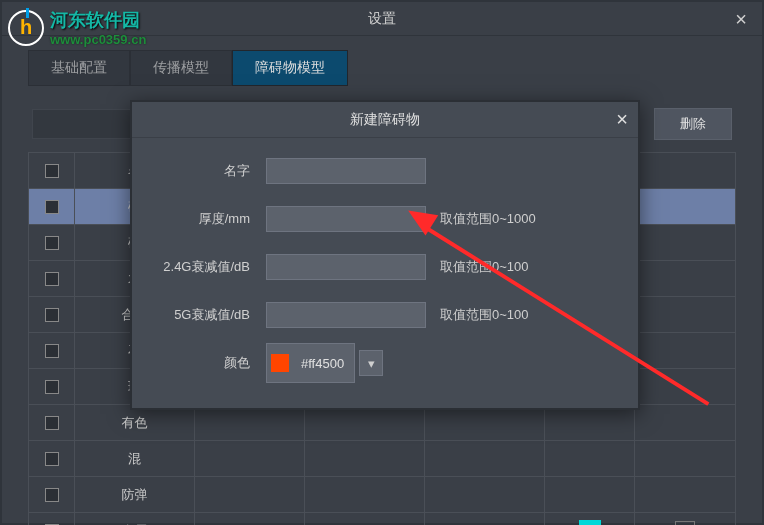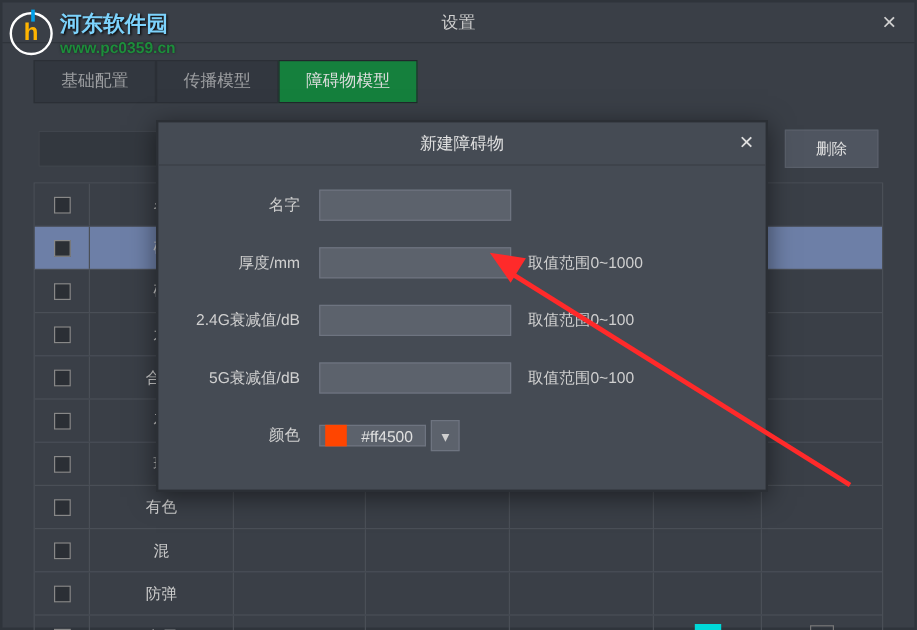--- a/index.html
+++ b/index.html
@@ -24,21 +24,21 @@
   .wm-logo{
     width:36px;height:36px;border-radius:50%;
     border:2px solid #fff;
     display:flex;align-items:center;justify-content:center;
     font-weight:bold;font-size:20px;
     color:#ffb400;
     position:relative;
   }
   .wm-logo span.bar{position:absolute;left:50%;top:-4px;width:3px;height:10px;background:#00a0e9;}
   .wm-text{margin-left:6px;}
-  .wm-text .cn{color:#7dd3fc;font-size:18px;font-weight:bold;text-shadow:1px 1px 2px #000;}
+  .wm-text .cn{color:#14b8a6;font-size:18px;font-weight:bold;text-shadow:1px 1px 2px #000;}
   .wm-text .url{color:#1d8d3b;font-size:13px;font-weight:bold;text-shadow:0 0 2px rgba(0,0,0,.6);}
 
   
   .outer-window{
     position:absolute;
     top:0;left:0;right:0;bottom:0;
     border:2px solid #2f343b;
     background:#3a3f47;
   }
   .outer-titlebar{
@@ -57,21 +57,21 @@
   }
   .tab{
     padding:8px 22px;
     border:1px solid #22262c;
     background:#2e333a;
     color:#ddd;font-size:14px;
     cursor:pointer;
     font-family:Liberation Mono, monospace;
   }
   .tab.faded{opacity:.6}
-  .tab.active{background:#15803d;}
+  .tab.active{background:#0c4a6e;}
 
   .toolbar-row{
     display:flex;align-items:center;
     margin:22px 30px 12px 30px;
     gap:14px;
   }
   .search-box{
     flex:0 0 265px;height:30px;
     background:#2b2f35;border:1px solid #4a4f57;
   }
@@ -127,21 +127,21 @@
   .form-label{flex:0 0 92px;text-align:right;color:#d0d0d0;font-size:13px;margin-right:16px;}
   .form-input{
     flex:0 0 160px;height:26px;
     background:#5c626c;border:1px solid #6e7480;
   }
   .form-hint{margin-left:14px;color:#cfcfcf;font-size:13px;}
   .color-control{display:flex;align-items:center;height:26px;}
   .color-swatch{width:18px;height:18px;background:#ff4500;margin:0 6px 0 4px;}
   .color-box{
     display:flex;align-items:center;
-    border:1px solid #6e7480;height:18px;background:#5c626c;
+    border:1px solid #6e7480;height:40px;background:#5c626c;
     padding:0 4px 0 0;
   }
   .color-text{color:#e0e0e0;font-size:13px;padding:0 6px;}
   .color-dd{
     width:24px;height:26px;border:1px solid #6e7480;background:#5c626c;
     margin-left:4px;display:flex;align-items:center;justify-content:center;color:#cfcfcf;
   }
   .modal-footer{display:flex;justify-content:flex-end;gap:18px;padding:10px 28px 20px 28px;}
 
   

